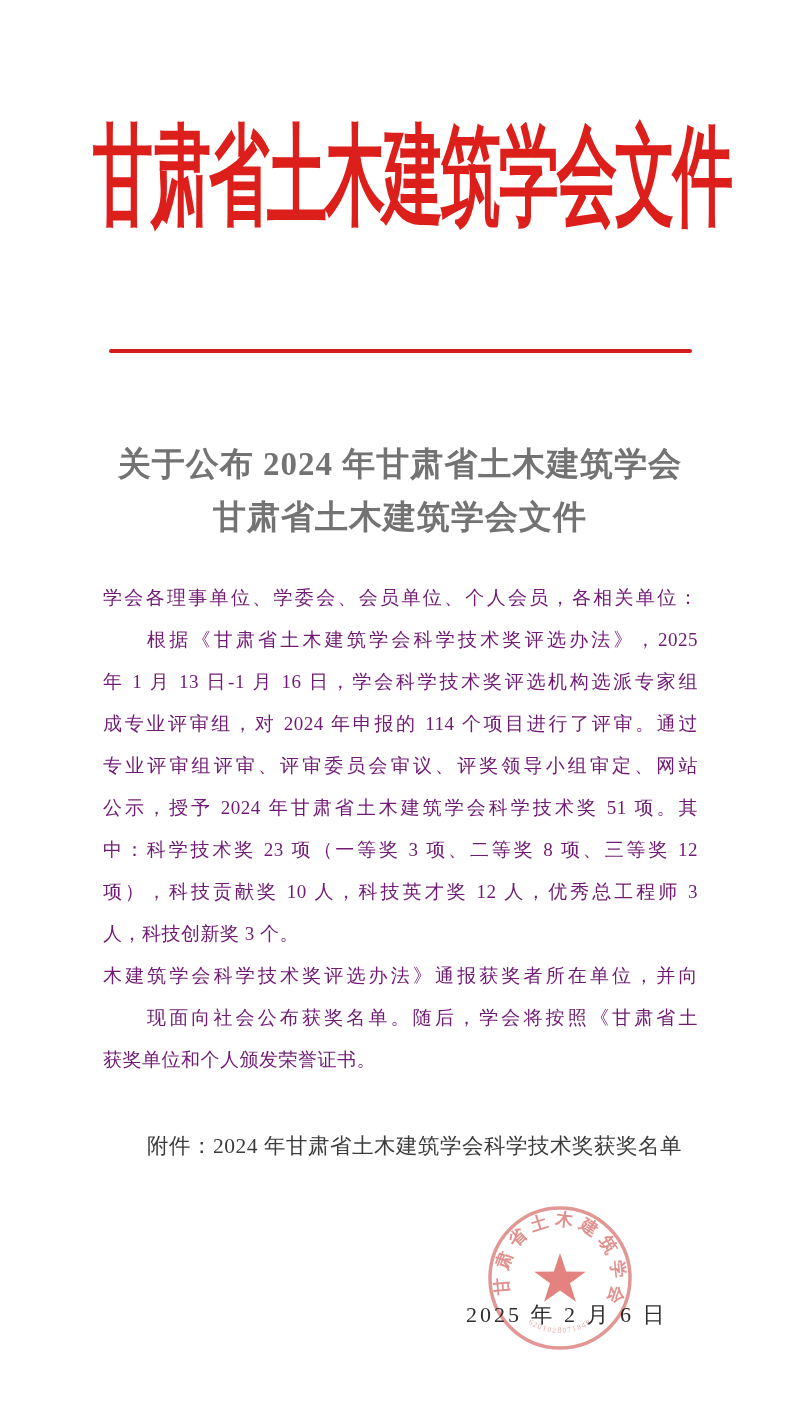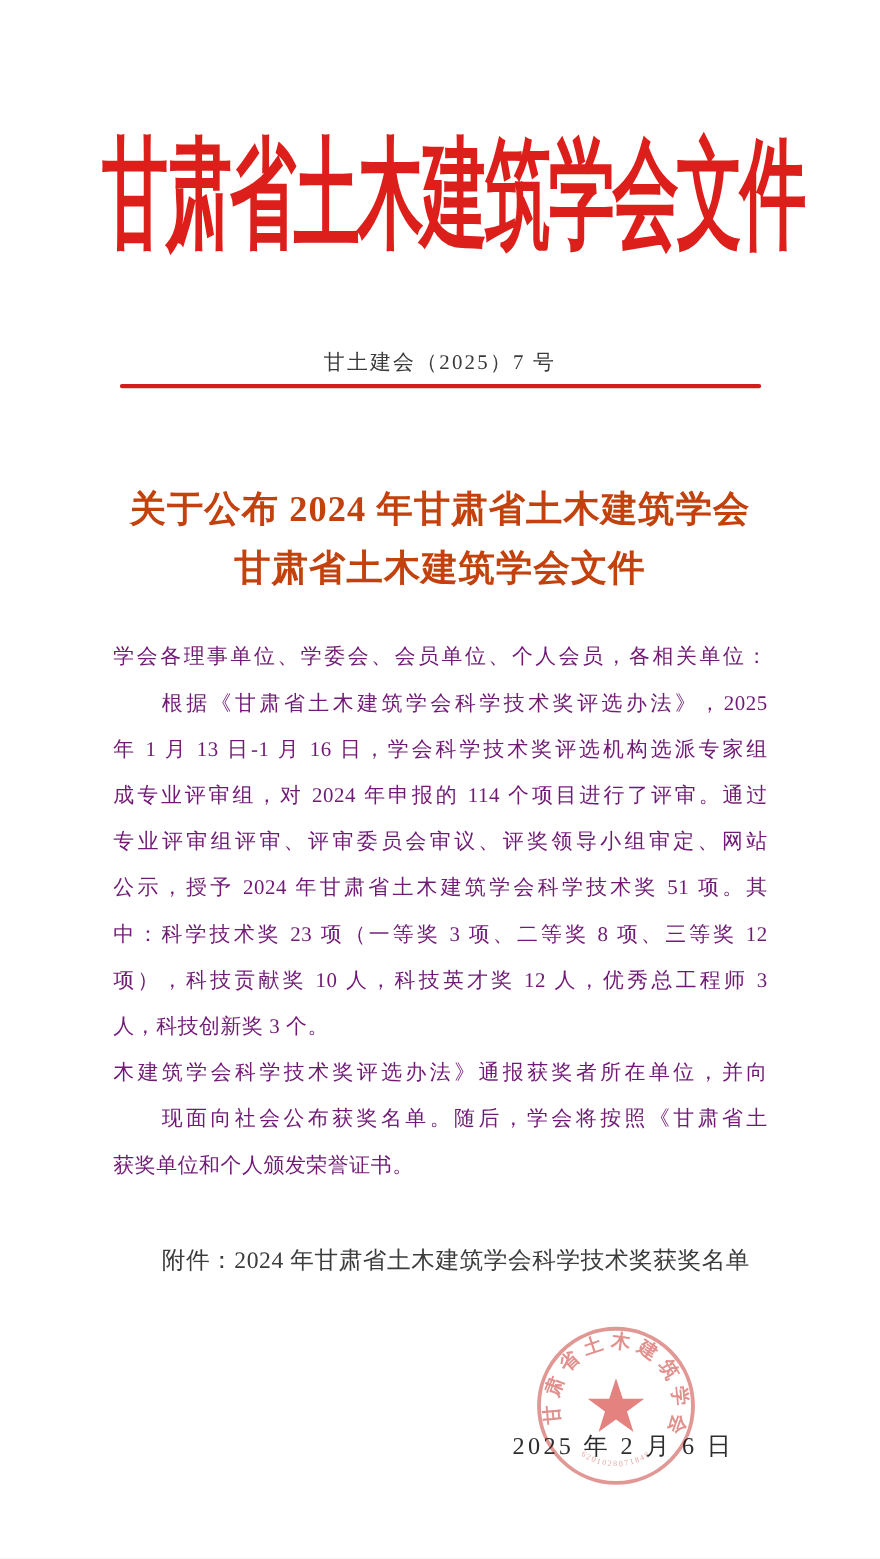--- a/index.html
+++ b/index.html
@@ -36,21 +36,21 @@
   
   .red-rule{
     position:absolute;top:349px;left:109px;
     width:583px;height:4px;
     background:#d31c1c;border-radius:2px;
   }
   
   .notice-title{
     position:absolute;top:438px;left:0;width:100%;
     text-align:center;
-    font-size:33px;font-weight:bold;color:#c2410c;
+    font-size:33px;font-weight:bold;color:#737373;
     line-height:53px;letter-spacing:1px;
   }
   
   .body-text{
     position:absolute;top:577px;left:103px;width:595px;
     font-size:19px;color:#701a75;
     line-height:42px;
     letter-spacing:0.5px;
   }
   .bline{white-space:nowrap;}
@@ -89,21 +89,20 @@
 </style>
 </head>
 <body>
 
 <div class="page">
 
   <div class="letterhead">
     <span class="stretch">甘肃省土木建筑学会文件</span>
   </div>
 
-  <div class="doc-number">甘土建会（2025）7 号</div>
 
   <div class="red-rule"></div>
 
   <div class="notice-title">
     <div>关于公布 2024 年甘肃省土木建筑学会</div>
     <div>甘肃省土木建筑学会文件</div>
   </div>
 
   <div class="body-text" id="body-lines">
       <div class="bline fill">学会各理事单位、学委会、会员单位、个人会员，各相关单位：</div>

